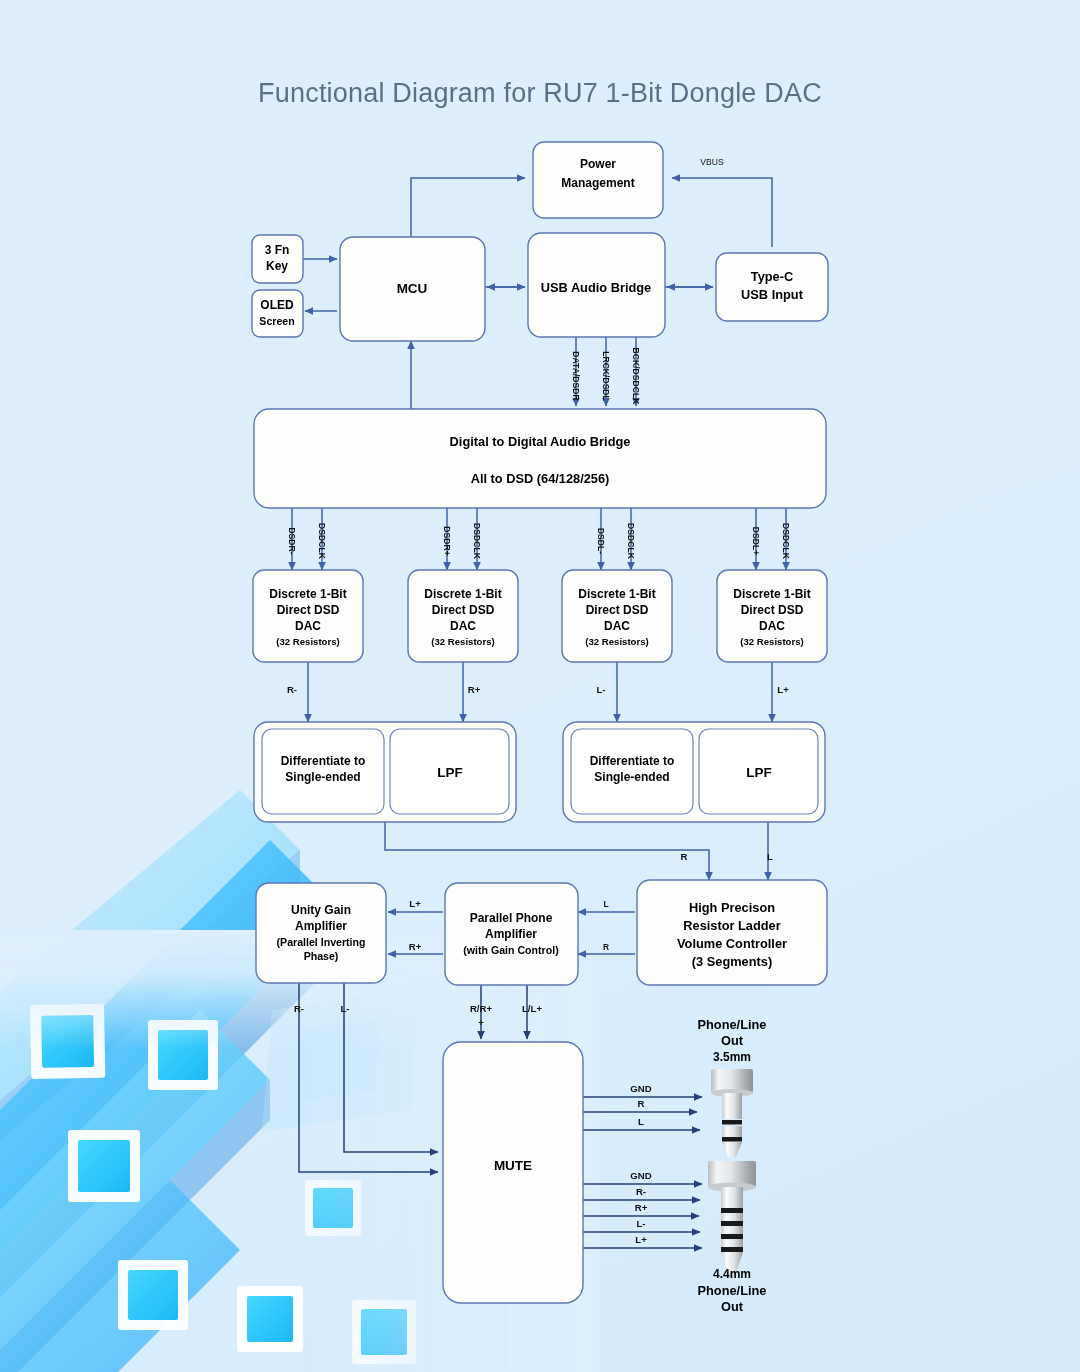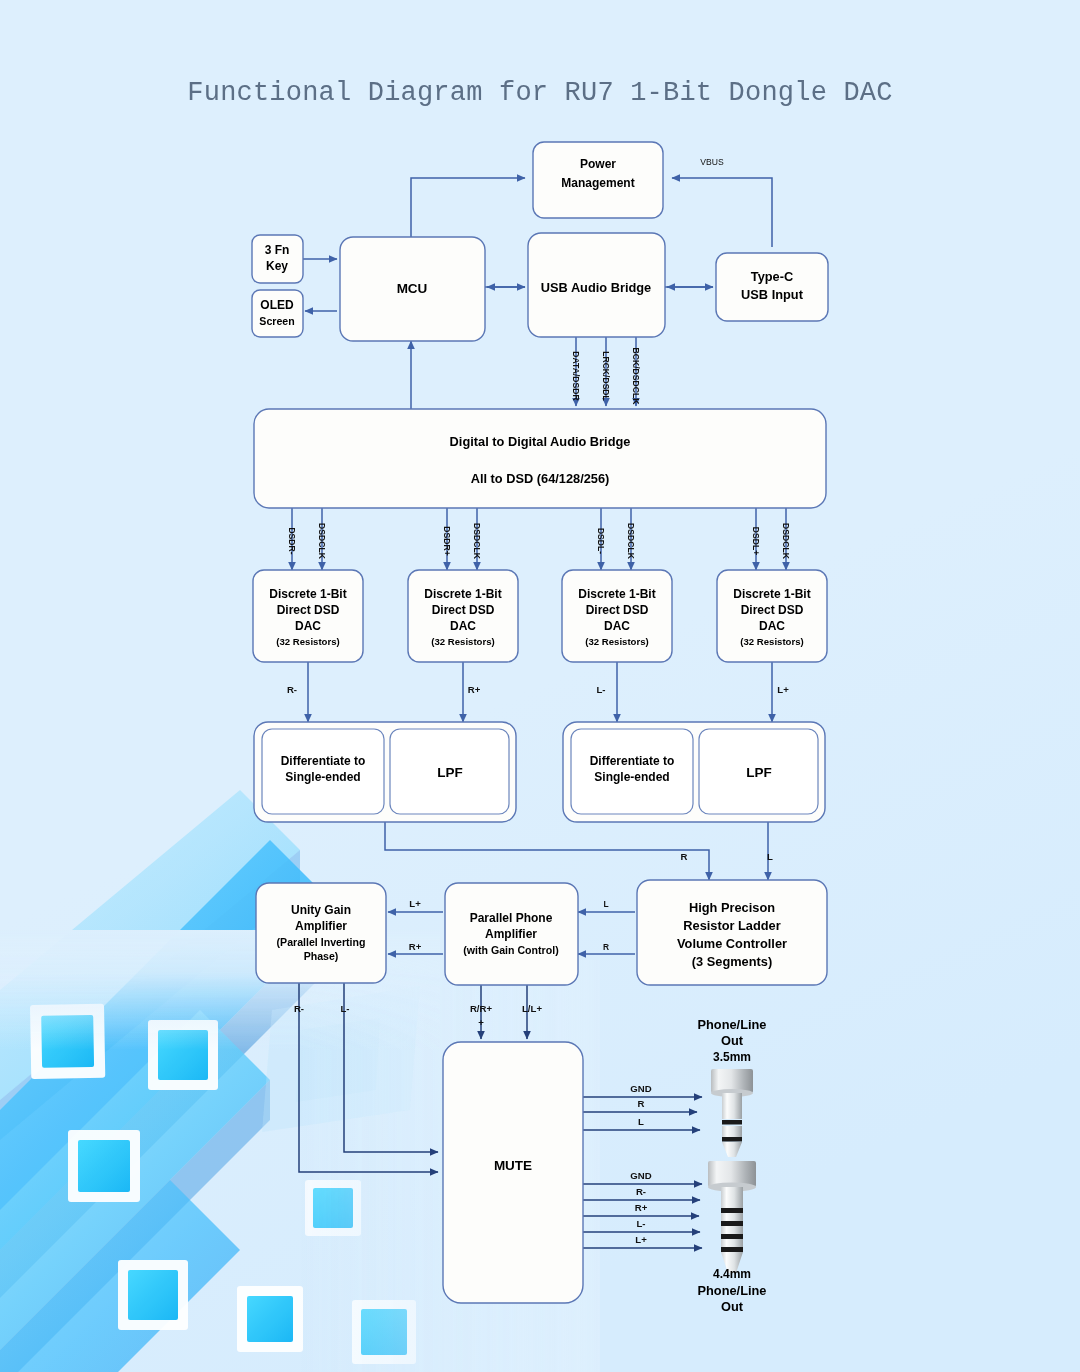--- a/index.html
+++ b/index.html
@@ -23,21 +23,21 @@
   .b14{font-size:12.8px;}
   .b13{font-size:12px;}
   .b11{font-size:10.6px;}
   .b10{font-size:9.6px;}
   .sig{font-family:"Liberation Sans",sans-serif;font-weight:bold;font-size:9.6px;fill:#111;text-anchor:middle;}
   .sig-sm{font-family:"Liberation Sans",sans-serif;font-weight:bold;font-size:8.4px;fill:#111;text-anchor:middle;}
   .vsig{font-family:"Liberation Sans",sans-serif;font-weight:bold;font-size:8.6px;fill:#111;text-anchor:middle;}
   .vbus-lbl{font-family:"Liberation Sans",sans-serif;font-size:8.6px;fill:#111;text-anchor:middle;}
   #title{
     position:absolute;left:0;top:78px;width:1080px;text-align:center;
-    font-family:Liberation Mono, monospace;
+    font-family:Liberation Sans, sans-serif;
     font-size:27px;color:#5c6f86;letter-spacing:.2px;
   }
 </style>
 </head>
 <body>
 
 <div id="stage">
 
   <svg id="bg-deco" viewBox="0 0 1080 1372">
     <defs>

